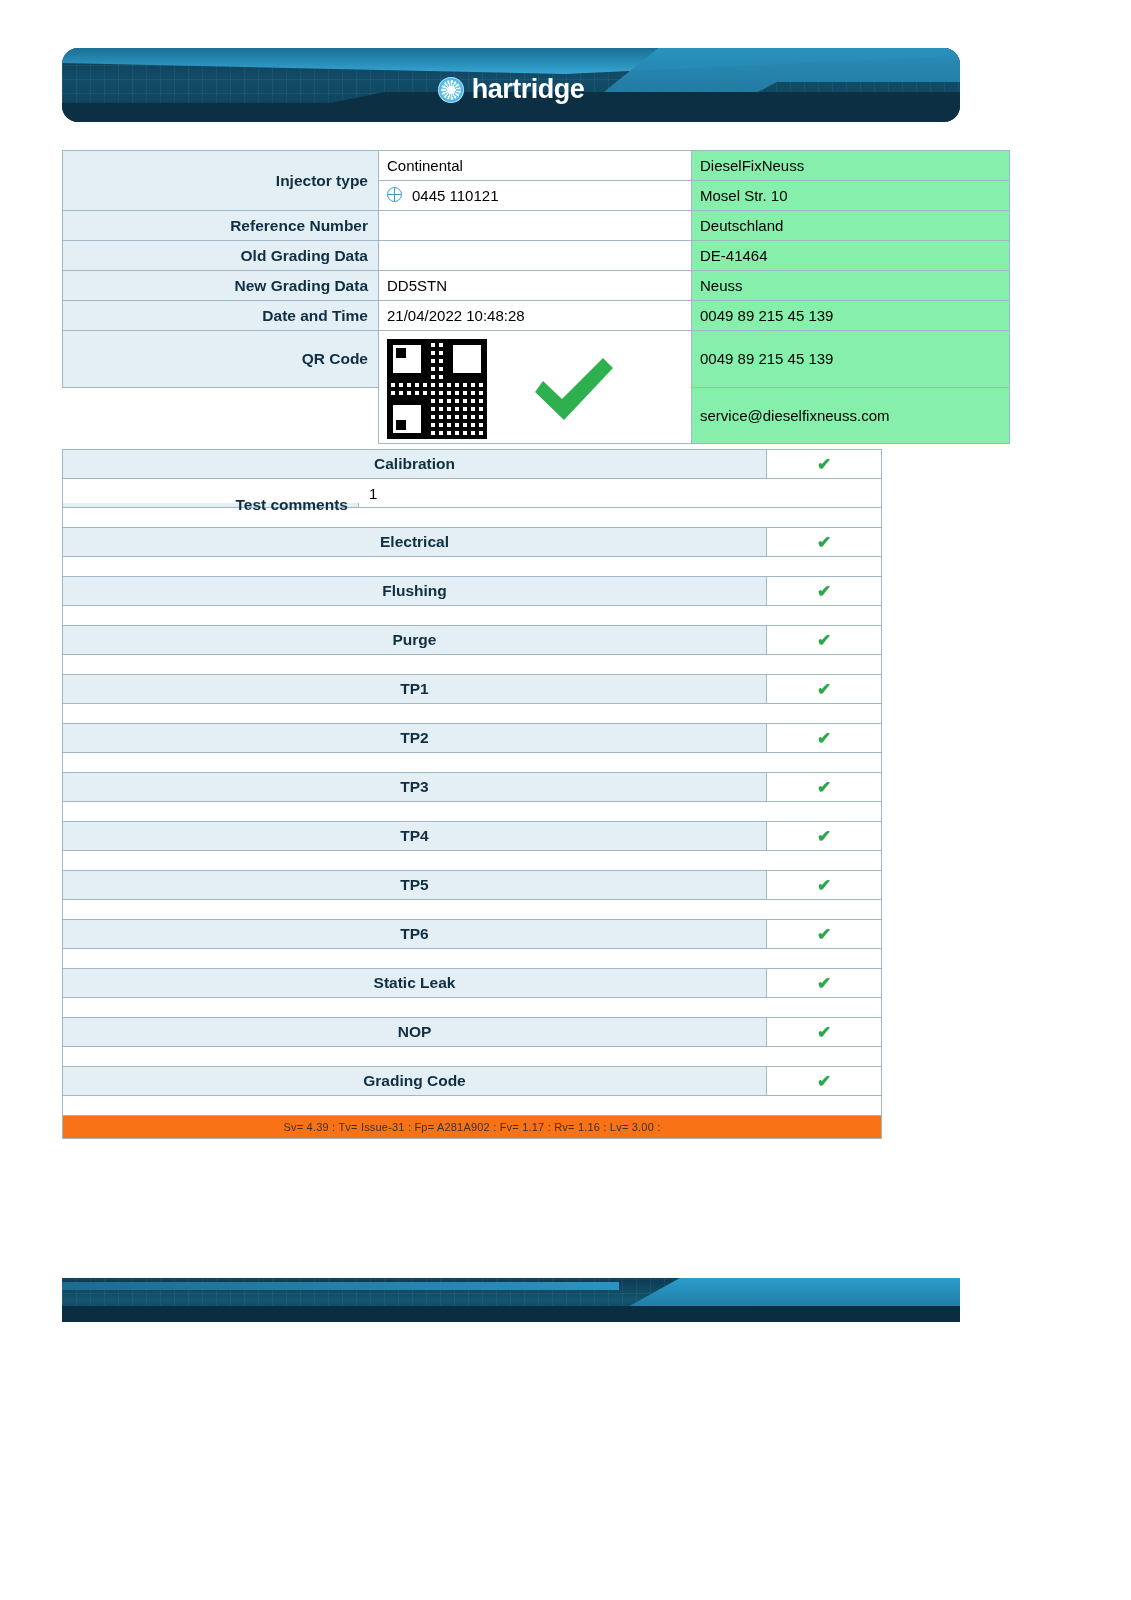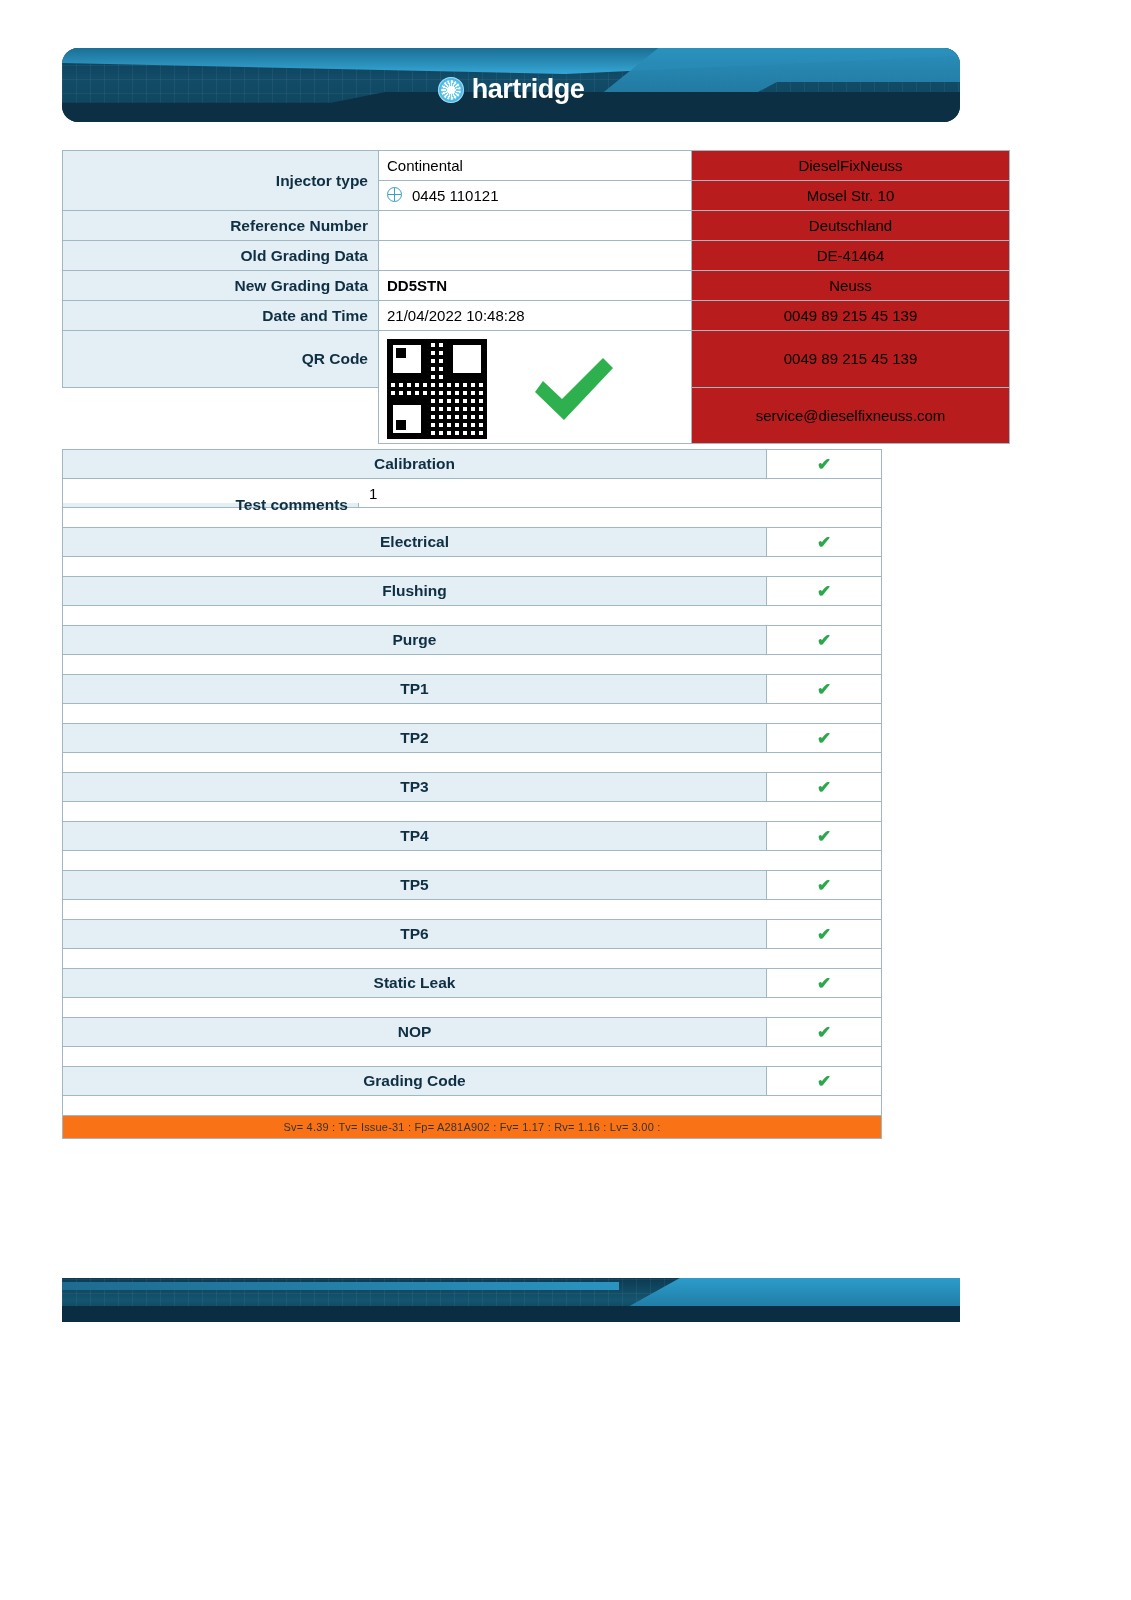--- a/index.html
+++ b/index.html
@@ -166,28 +166,27 @@
     padding-right: 10px;
     margin-top: 40px;
   }
   td.val {
     width: 296px;
     background: #ffffff;
     margin-left: 8px;
   }
   td.addr {
     width: 301px;
-    background: #b91c1c;
-    text-align: center;
+    background: #86efac;
   }
   td.blank-lbl {
     background: #ffffff;
     border: none;
   }
-  .val-bold { font-weight: bold; }
+  .val-bold { font-weight: normal; }
   .globe-icon {
     display: inline-block;
     width: 13px; height: 13px;
     border-radius: 50%;
     border: 1.5px solid #3a9fc4;
     position: relative;
     margin-right: 10px;
     vertical-align: -1px;
   }
   .globe-icon::before {

